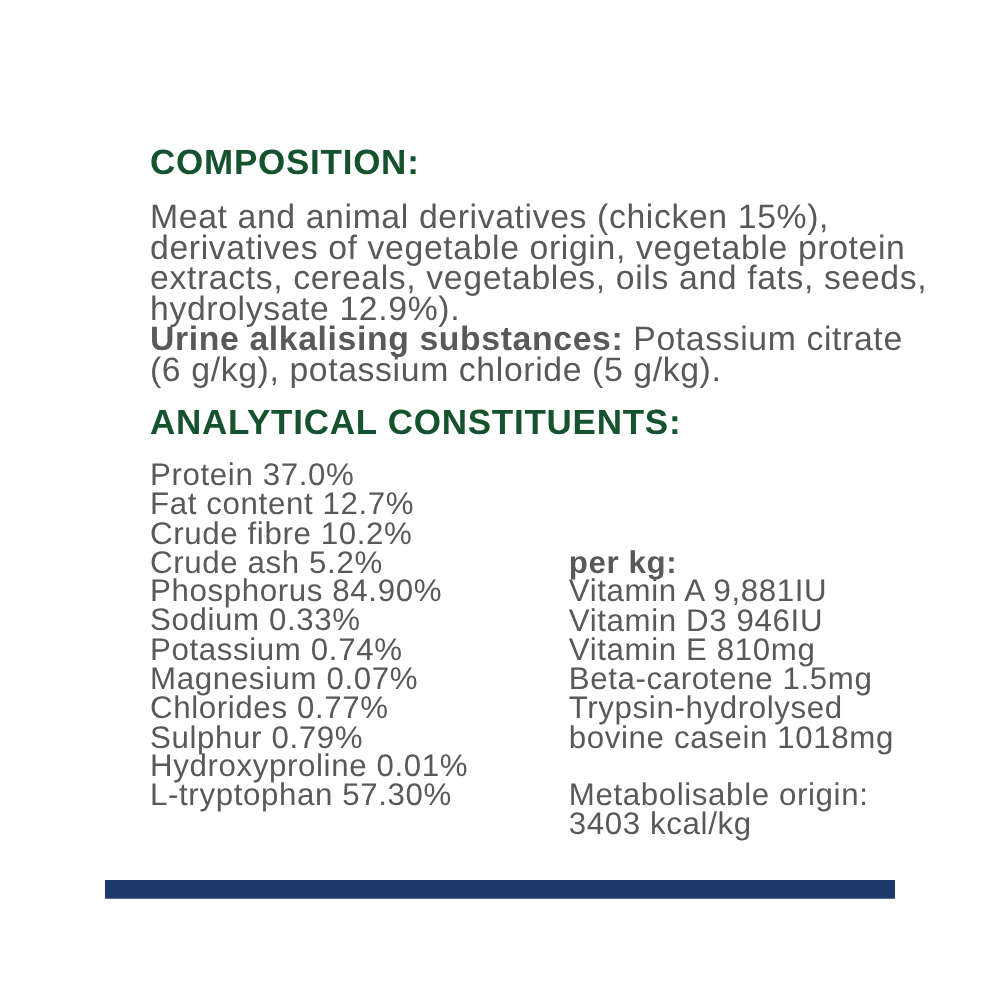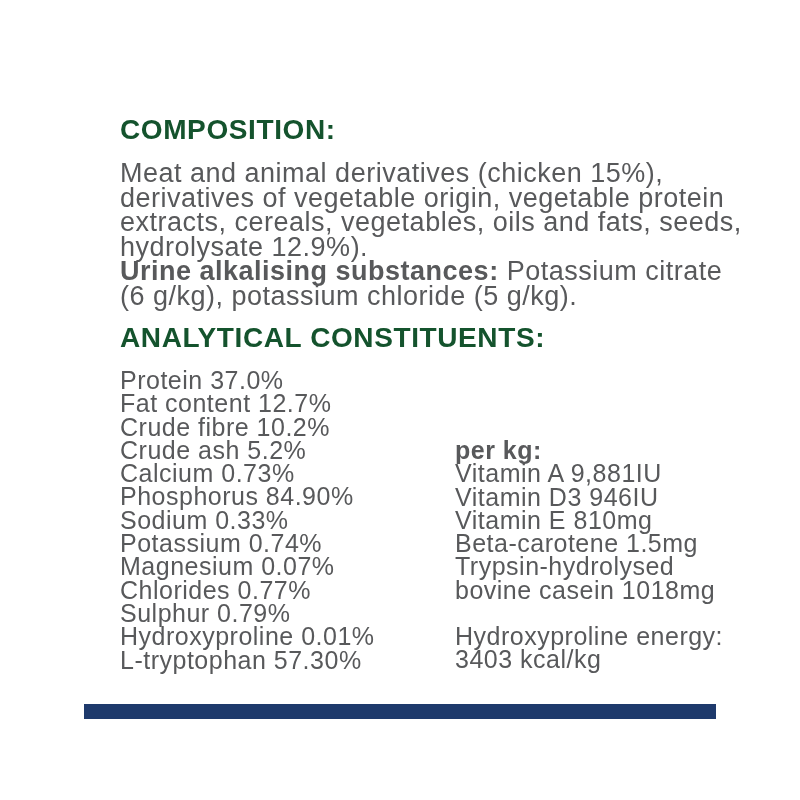--- a/index.html
+++ b/index.html
@@ -68,42 +68,41 @@
   </div>
 
   <h1 class="section-heading second">ANALYTICAL CONSTITUENTS:</h1>
 
   <div class="columns">
     <div class="col-left">
         <div class="analytical-line">Protein 37.0%</div>
         <div class="analytical-line">Fat content 12.7%</div>
         <div class="analytical-line">Crude fibre 10.2%</div>
         <div class="analytical-line">Crude ash 5.2%</div>
-        <div class="analytical-line">Calcium 0.73%</div>
         <div class="analytical-line">Phosphorus 84.90%</div>
         <div class="analytical-line">Sodium 0.33%</div>
         <div class="analytical-line">Potassium 0.74%</div>
         <div class="analytical-line">Magnesium 0.07%</div>
         <div class="analytical-line">Chlorides 0.77%</div>
         <div class="analytical-line">Sulphur 0.79%</div>
         <div class="analytical-line">Hydroxyproline 0.01%</div>
         <div class="analytical-line">L-tryptophan 57.30%</div>
       </div>
     <div class="col-right">
       <div class="analytical-line bold">per kg:</div>
       <div>
           <div class="analytical-line">Vitamin A 9,881IU</div>
           <div class="analytical-line">Vitamin D3 946IU</div>
           <div class="analytical-line">Vitamin E 810mg</div>
           <div class="analytical-line">Beta-carotene 1.5mg</div>
           <div class="analytical-line">Trypsin-hydrolysed</div>
           <div class="analytical-line">bovine casein 1018mg</div>
         </div>
       <div class="energy-block">
-        <div class="analytical-line">Hydroxyproline energy:</div>
+        <div class="analytical-line">Metabolisable origin:</div>
         <div class="analytical-line">3403 kcal/kg</div>
       </div>
     </div>
   </div>
 
 </div>
 
 <div class="footer-bar"></div>
 
 </body></html>

